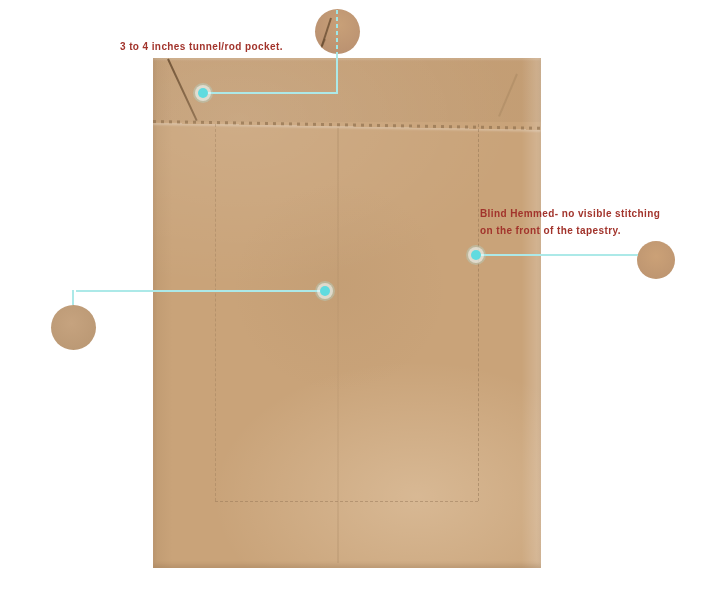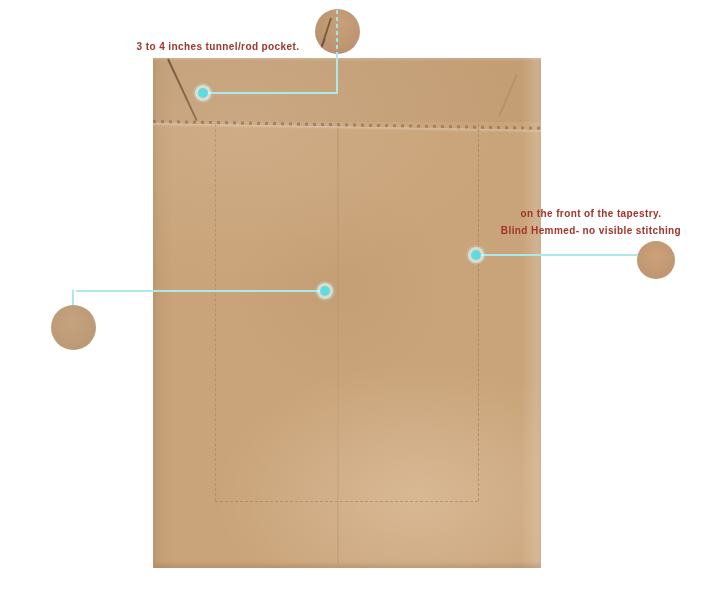--- a/index.html
+++ b/index.html
@@ -124,21 +124,21 @@
     box-shadow: 0 0 0 3px rgba(255,255,255,0.50), 0 0 0 5px rgba(172,233,232,0.30);
   }
 
   
   .label {
     position: absolute;
     color: #a2342c;
     font-size: 10px;
     font-weight: bold;
     letter-spacing: 0.4px;
-    text-align: center;
+    text-align: left;
     line-height: 14px;
   }
   .label-top   { left: 120px; top: 40px;  width: 196px; }
   .label-left  { left: 0px;   top: 262px; width: 152px; line-height: 14px; }
   .label-right { left: 480px; top: 205px; width: 222px; line-height: 17px; }
   .label span { display: block; }
 </style>
 </head>
 <body>
 
@@ -172,17 +172,17 @@
 
   <div class="cline h" style="left:481px; top:254px; width:157px"></div>
   <div class="hotspot" style="left:471px; top:250px"></div>
 
   <div class="label label-top">
     <span>3 to 4 inches tunnel/rod pocket.</span>
   </div>
 
 
   <div class="label label-right">
+    <span>Blind Hemmed- no visible stitching</span>
     <span>on the front of the tapestry.</span>
-    <span>Blind Hemmed- no visible stitching</span>
   </div>
 
 </div>
 
 </body></html>

